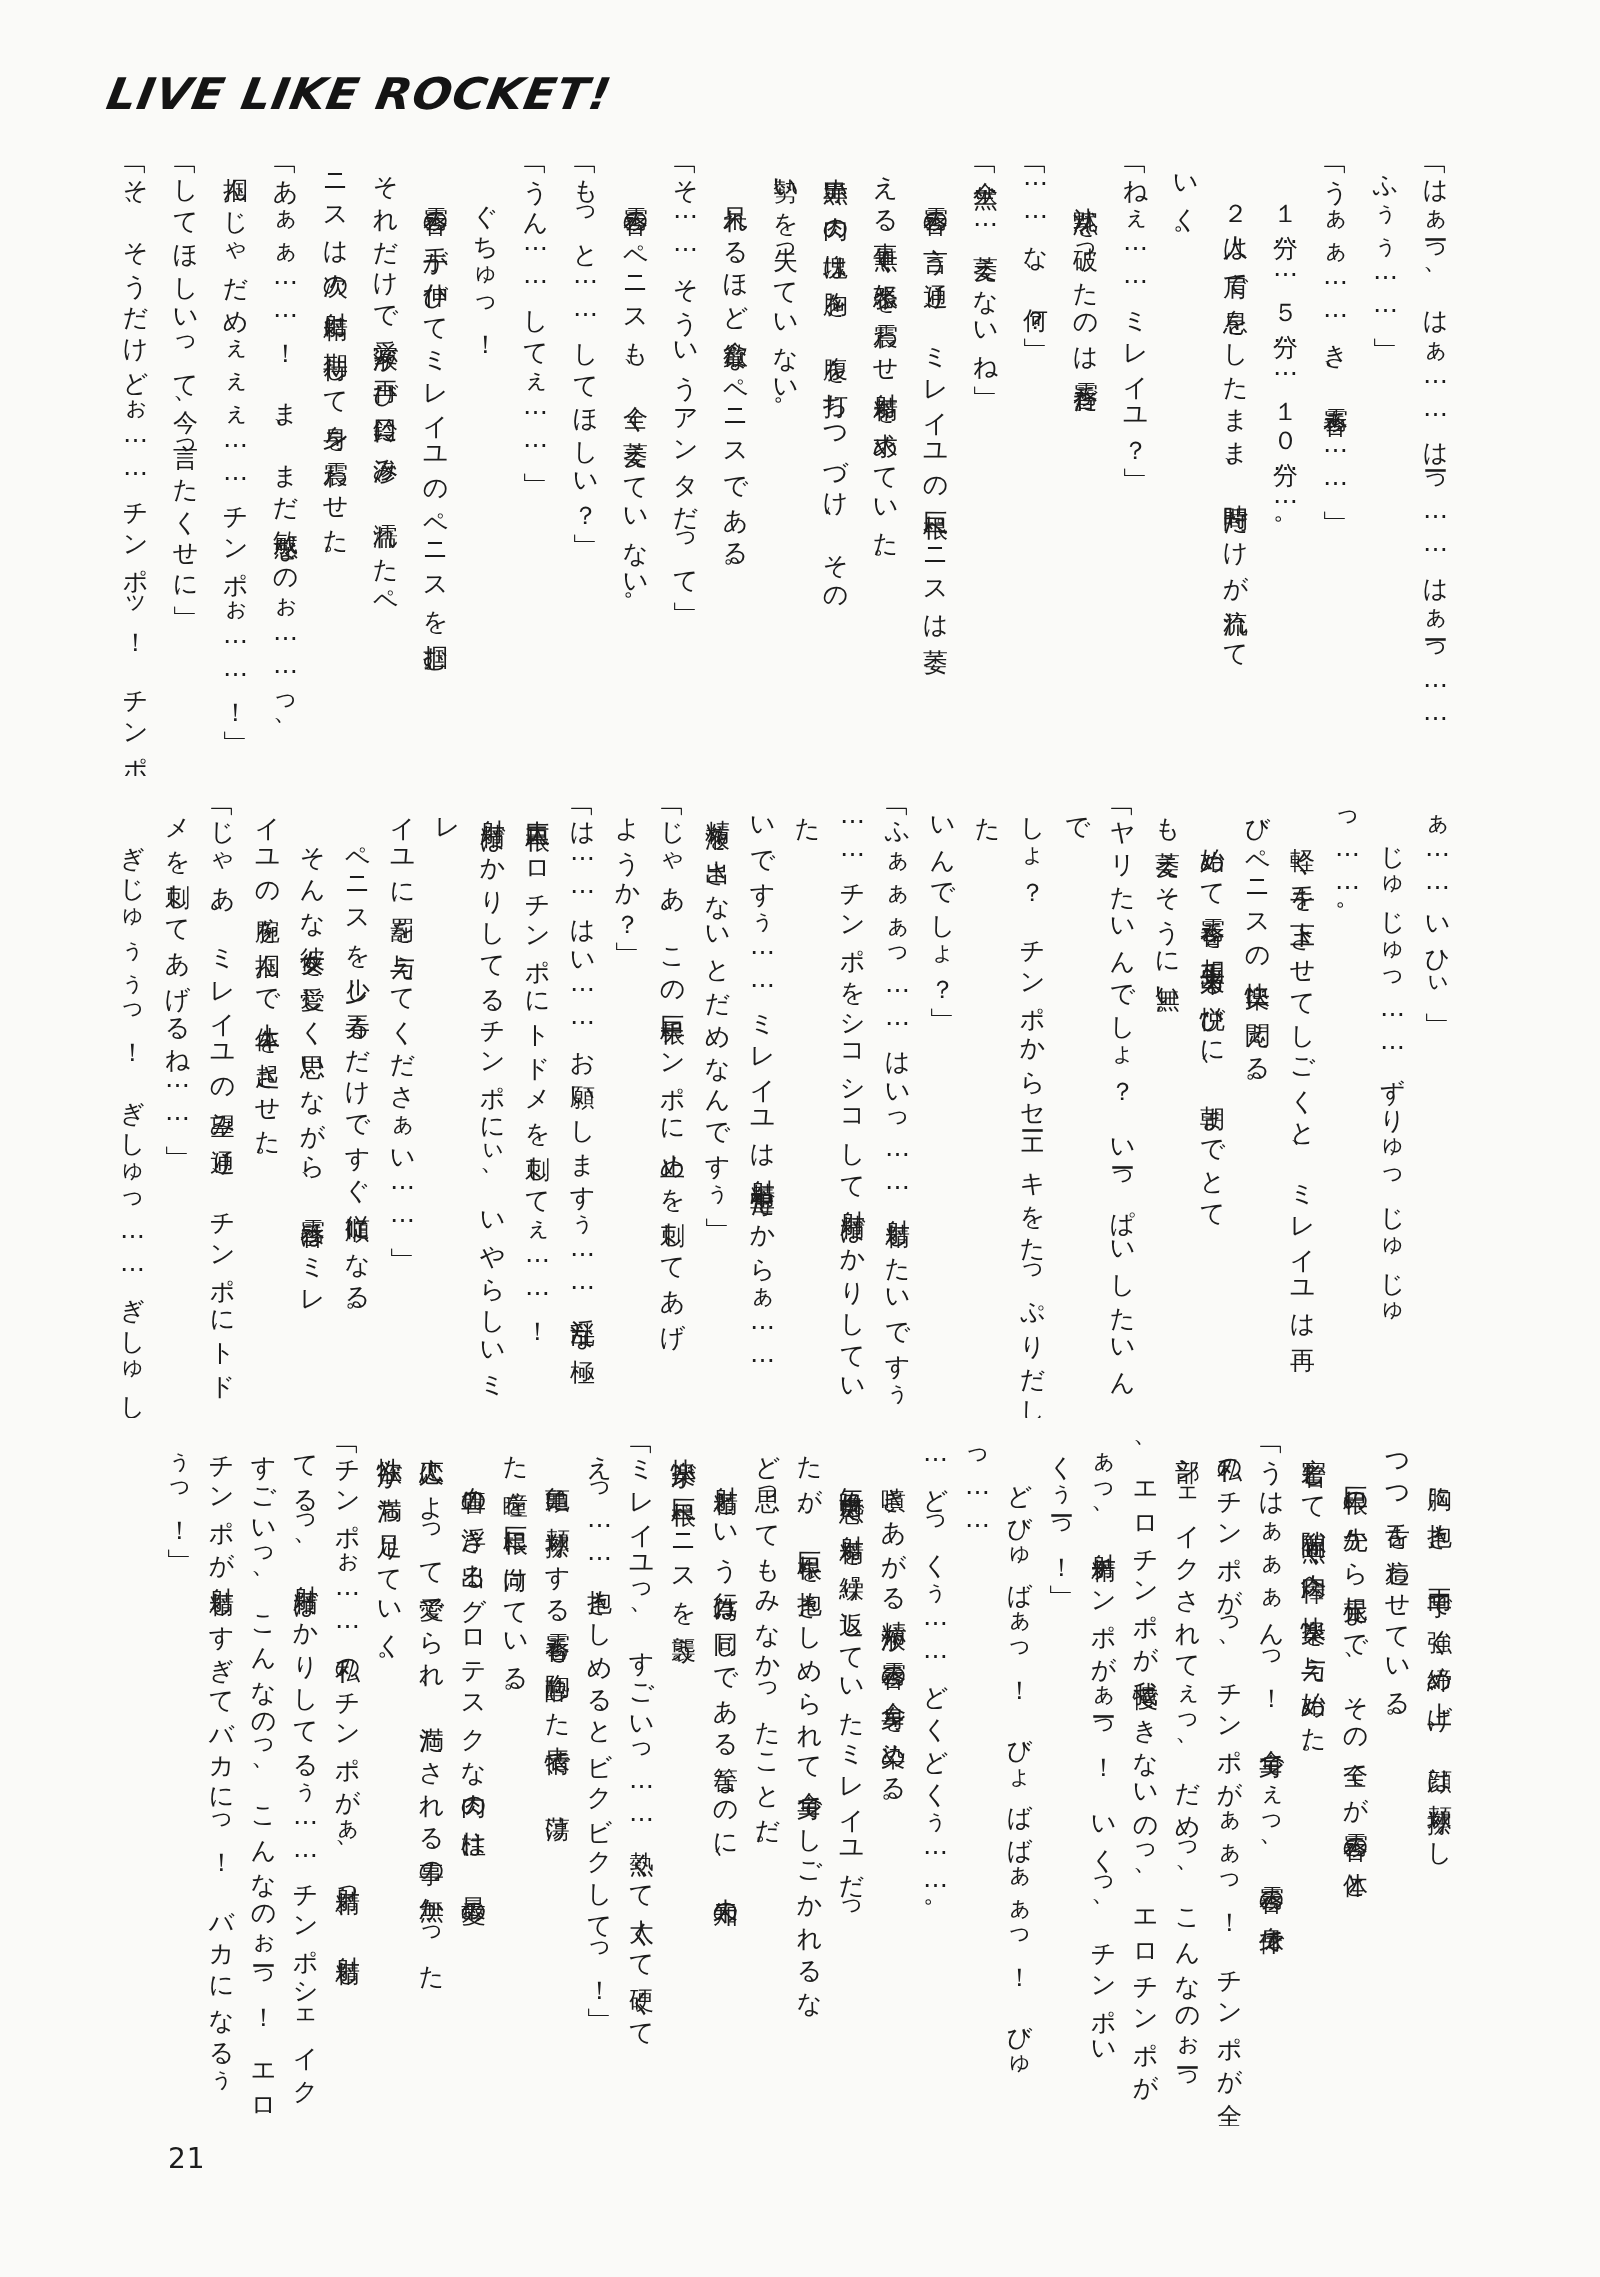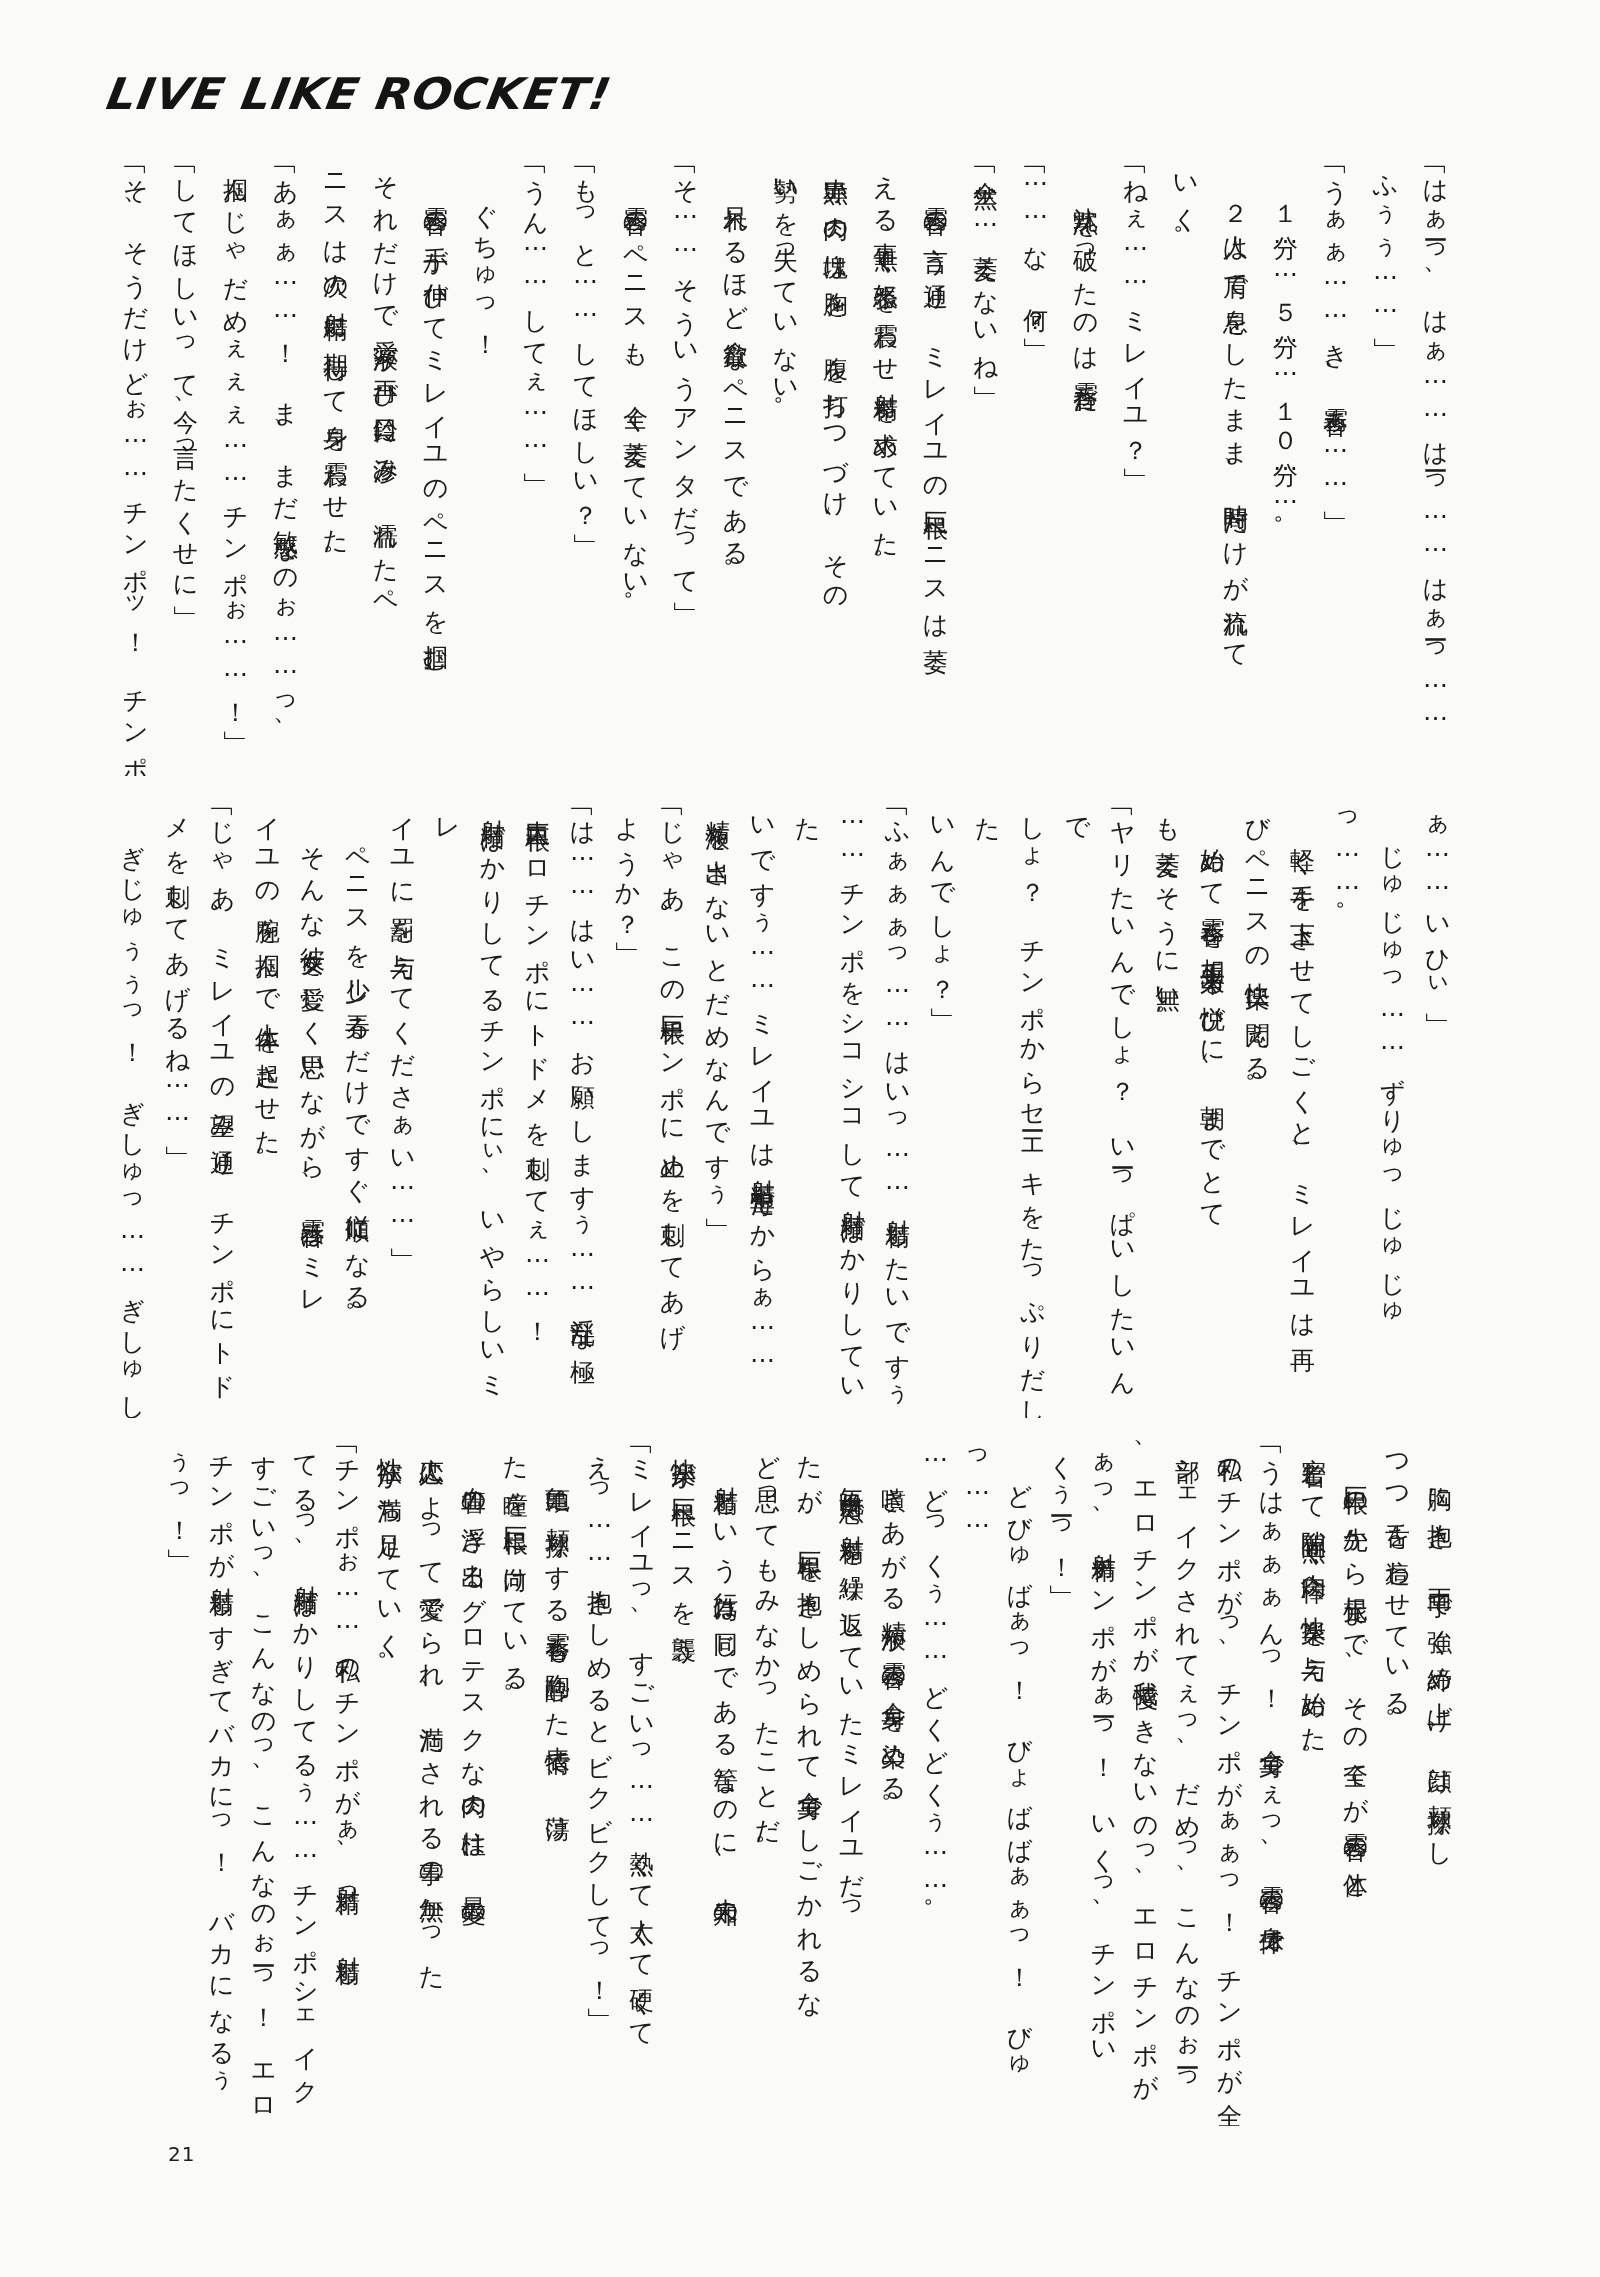--- a/index.html
+++ b/index.html
@@ -60,21 +60,21 @@
     left: 158px;
     width: 1302px;
     height: 688px;
     line-height: 42px;
   }
   .pageno {
     position: absolute;
     top: 2142px;
     left: 168px;
     color: #1c1c1c;
-    font-size: 20px;
+    font-size: 28px;
     letter-spacing: 1px;
   }
 </style>
 </head>
 <body>
 
 <div class="page">
 
   <div class="title">LIVE LIKE ROCKET!</div>
 

